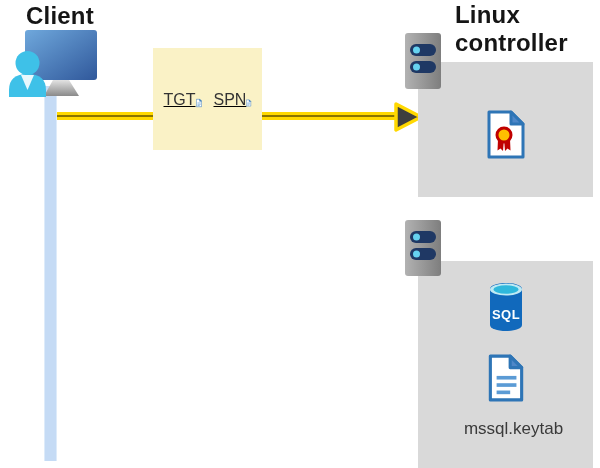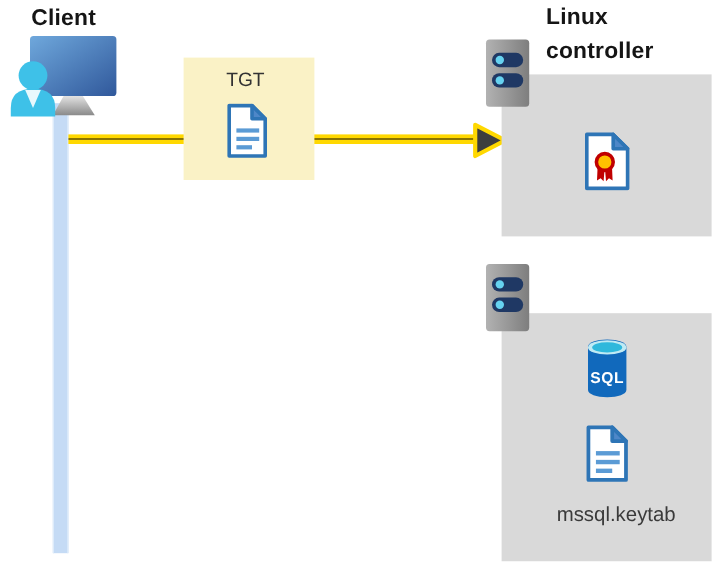--- a/index.html
+++ b/index.html
@@ -3,37 +3,37 @@
 <meta charset="utf-8">
 <style>
   * { margin: 0; padding: 0; box-sizing: border-box; }
   body { background: #ffffff; font-family: "Liberation Sans", sans-serif; }
   .canvas {
     position: relative; width: 600px; height: 468px;
     background: #ffffff; overflow: hidden;
   }
   .abs { position: absolute; }
   .h-label {
-    font-weight: bold; font-size: 19px; color: #151515;
+    font-weight: bold; font-size: 24px; color: #151515;
     letter-spacing: 0.2px; line-height: 28px;
   }
   .client-bar {
     left: 44px; top: 86px; width: 13px; height: 375px;
     background: #C5DBF5; border-left: 1px solid #DDEBFA; border-right: 1px solid #DDEBFA;
   }
   .arrow-line {
     left: 57px; top: 112px; width: 341px; height: 8px;
     background: linear-gradient(180deg, #FFD800 0 3px, #8A7400 3px 5px, #FFD800 5px 8px);
   }
   .ticket-box {
     left: 153px; top: 48px; width: 109px; height: 102px;
     background: #FAF2C6;
     display: flex; justify-content: center; gap: 12px; padding-top: 7px;
   }
-  .ticket-col { display: flex; flex-direction: column; align-items: flex-start; width: 38px; }
+  .ticket-col { display: flex; flex-direction: row; align-items: center; width: 38px; text-decoration: underline; }
   .ticket-label { font-size: 16px; color: #333333; line-height: 26px; margin-bottom: 5px; }
   .zone-box { background: #D9D9D9; }
   .dc-box { left: 418px; top: 62px; width: 175px; height: 135px; }
   .linux-box { left: 418px; top: 261px; width: 175px; height: 222px; }
   .dc-label { left: 455px; top: 1px; width: 135px; }
   .linux-label { left: 457px; top: 226px; white-space: nowrap; }
   .client-label { left: 26px; top: 2px; }
   .keytab-label {
     left: 0; right: 0; top: 158px; text-align: center;
     font-size: 17px; color: #3A3A3A; padding-left: 16px;
@@ -74,20 +74,30 @@
   </svg>
 
   <div class="abs arrow-line"></div>
   <svg class="abs" style="left:394px; top:101px;" width="30" height="32" viewBox="0 0 30 32">
     <polygon points="2,3 27,16 2,29" fill="#3E3E3E" stroke="#FFD800" stroke-width="3.5" stroke-linejoin="round"></polygon>
   </svg>
 
   <div class="abs ticket-box">
     <div class="ticket-col">
       <div class="ticket-label">TGT</div>
+      <svg width="34" height="46" viewBox="0 0 34 46">
+        <path d="M2 2 H21 L32 13 V44 H2 Z" fill="#FFFFFF" stroke="#2E75B6" stroke-width="3" stroke-linejoin="round"></path>
+        <path d="M21 2 L21 13 L32 13 Z" fill="#4E87C8" stroke="#2E75B6" stroke-width="3" stroke-linejoin="round"></path>
+        <rect x="8" y="21" width="19" height="3.5" fill="#5B9BD5"></rect>
+        <rect x="8" y="28" width="19" height="3.5" fill="#5B9BD5"></rect>
+        <rect x="8" y="35" width="13" height="3.5" fill="#5B9BD5"></rect>
+      </svg>
+    </div>
+    <div class="ticket-col">
+      <div class="ticket-label">SPN</div>
       <svg width="34" height="46" viewBox="0 0 34 46">
         <path d="M2 2 H21 L32 13 V44 H2 Z" fill="#FFFFFF" stroke="#2E75B6" stroke-width="3" stroke-linejoin="round"></path>
         <path d="M21 2 L21 13 L32 13 Z" fill="#4E87C8" stroke="#2E75B6" stroke-width="3" stroke-linejoin="round"></path>
         <rect x="8" y="21" width="19" height="3.5" fill="#5B9BD5"></rect>
         <rect x="8" y="28" width="19" height="3.5" fill="#5B9BD5"></rect>
         <rect x="8" y="35" width="13" height="3.5" fill="#5B9BD5"></rect>
       </svg>
     </div>
   </div>
 

